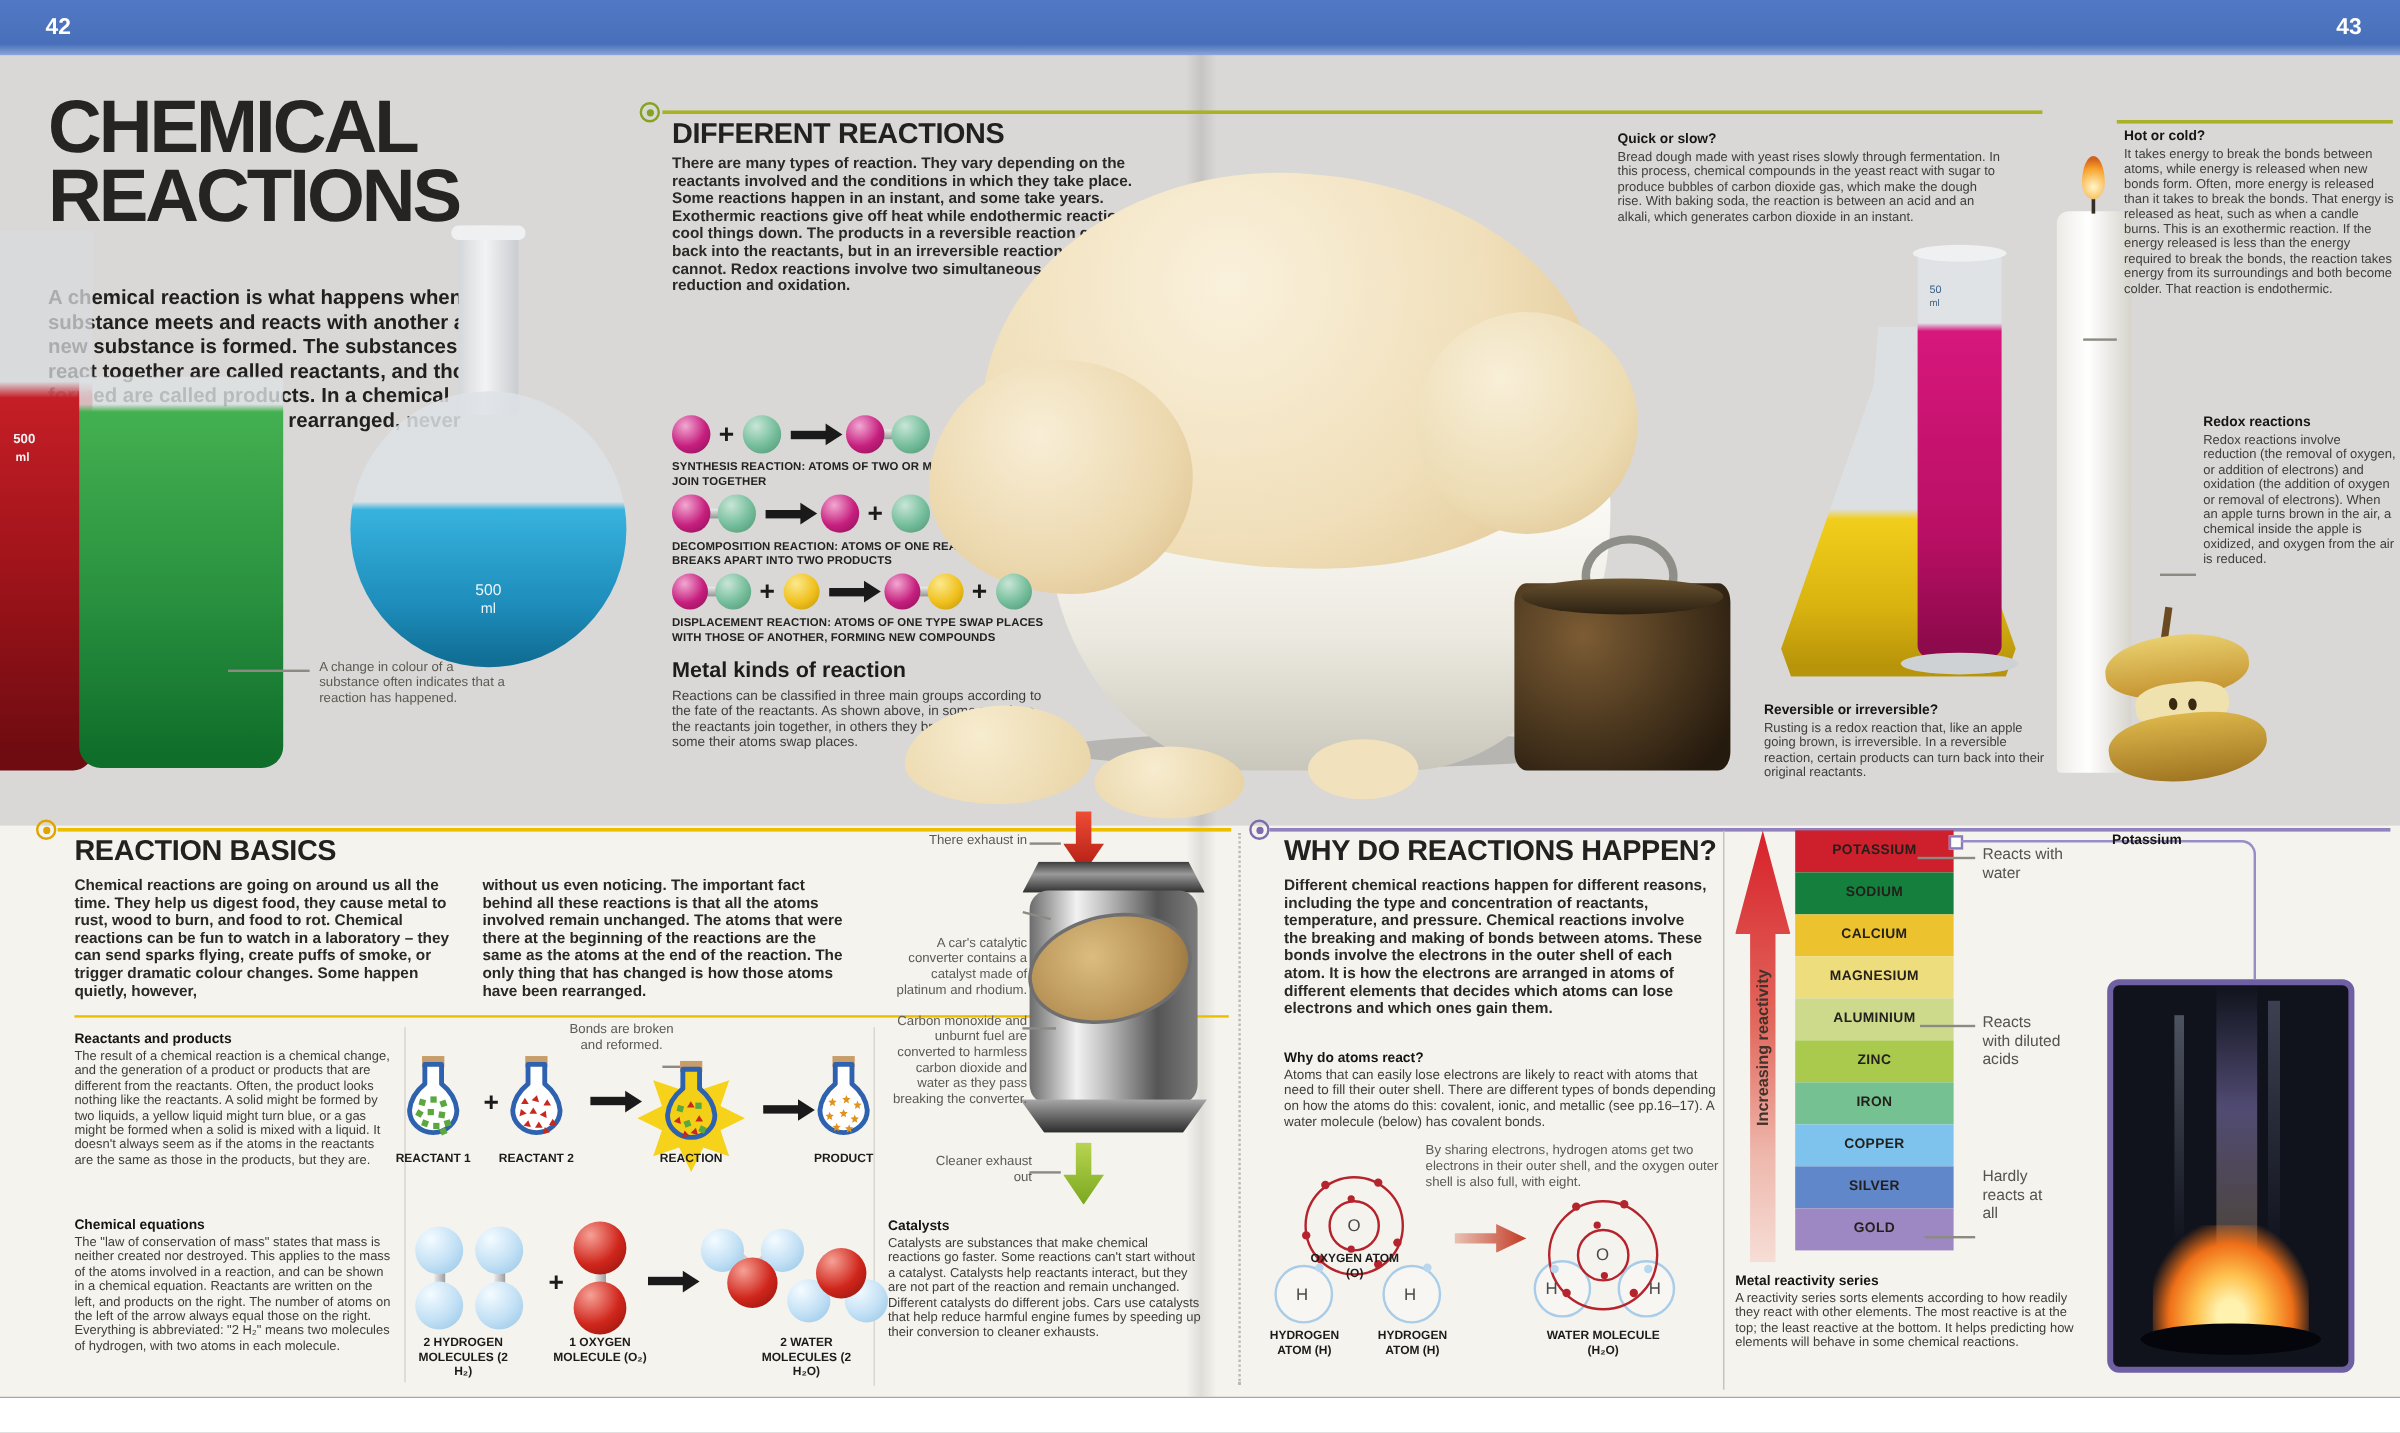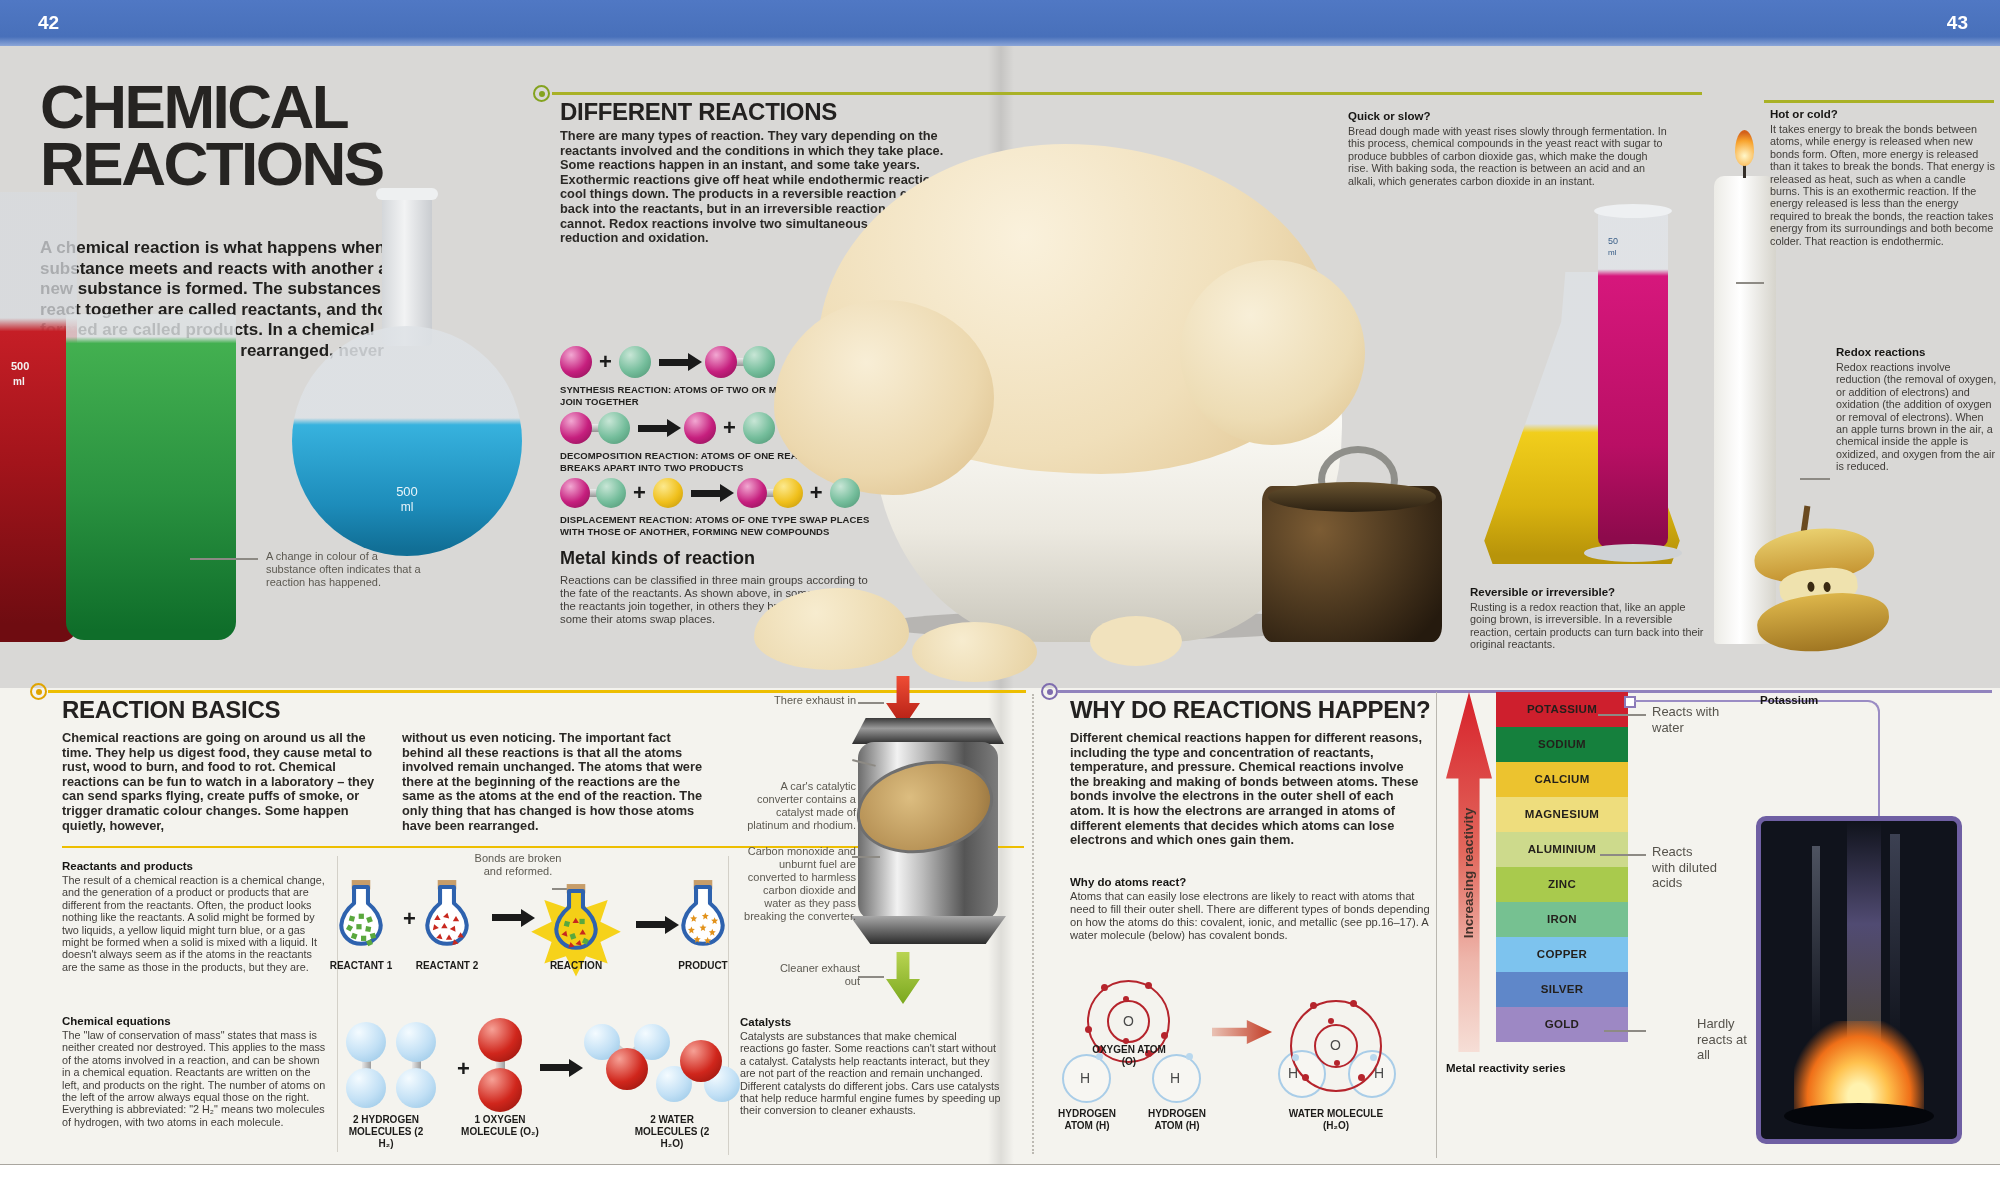--- a/index.html
+++ b/index.html
@@ -347,20 +347,21 @@
   <div class="ab b2" style="left:740px;top:1030px;width:262px;">Catalysts are substances that make chemical reactions go faster. Some reactions can't start without a catalyst. Catalysts help reactants interact, but they are not part of the reaction and remain unchanged. Different catalysts do different jobs. Cars use catalysts that help reduce harmful engine fumes by speeding up their conversion to cleaner exhausts.</div>
 
   <div class="ab dotv" style="left:1032px;top:694px;height:460px;"></div>
 
   <div class="ab hline" style="left:1058px;top:690px;width:934px;background:#9183bd;"></div>
   <div class="ab ring" style="left:1041px;top:683px;--c:#7e6cae;"></div>
   <div class="ab sectitle" style="left:1070px;top:698px;">WHY DO REACTIONS HAPPEN?</div>
   <div class="ab b1" style="left:1070px;top:731px;width:352px;">Different chemical reactions happen for different reasons, including the type and concentration of reactants, temperature, and pressure. Chemical reactions involve the breaking and making of bonds between atoms. These bonds involve the electrons in the outer shell of each atom. It is how the electrons are arranged in atoms of different elements that decides which atoms can lose electrons and which ones gain them.</div>
   <div class="ab sh2" style="left:1070px;top:876px;">Why do atoms react?</div>
   <div class="ab b2" style="left:1070px;top:890px;width:368px;font-size:11.2px;line-height:13px;">Atoms that can easily lose electrons are likely to react with atoms that need to fill their outer shell. There are different types of bonds depending on how the atoms do this: covalent, ionic, and metallic (see pp.16–17). A water molecule (below) has covalent bonds.</div>
+  <div class="ab cap" style="left:1188px;top:953px;width:256px;">By sharing electrons, hydrogen atoms get two electrons in their outer shell, and the oxygen outer shell is also full, with eight.</div>
 
   <div class="ab" style="left:1087px;top:980px;width:84px;height:84px;">
     <div class="shell" style="left:0;top:0;width:79px;height:79px;"></div>
     <div class="shell" style="left:20px;top:20px;width:39px;height:39px;"></div>
     <span class="asym" style="left:36px;top:34px;">O</span>
     <div class="edot" style="left:14px;top:4px;"></div>
       <div class="edot" style="left:58px;top:2px;"></div>
     <div class="edot" style="left:-2px;top:46px;"></div>
       <div class="edot" style="left:10px;top:66px;"></div>
     <div class="edot" style="left:58px;top:70px;"></div>
@@ -417,26 +418,27 @@
     <div class="ab ctr" style="left: 0px; top: 245px; width: 132px; height: 35px; background: rgb(125, 195, 238);"><span class="bandlabel">COPPER</span></div>
     <div class="ab ctr" style="left: 0px; top: 280px; width: 132px; height: 35px; background: rgb(95, 135, 201);"><span class="bandlabel">SILVER</span></div>
     <div class="ab ctr" style="left: 0px; top: 315px; width: 132px; height: 35px; background: rgb(157, 136, 196);"><span class="bandlabel">GOLD</span></div>
   </div>
 
   <div class="ab ln" style="left:1598px;top:714px;width:48px;"></div>
   <div class="ab ann" style="left:1652px;top:704px;width:90px;">Reacts with water</div>
   <div class="ab ln" style="left:1600px;top:854px;width:46px;"></div>
   <div class="ab ann" style="left:1652px;top:844px;width:66px;">Reacts with diluted acids</div>
   <div class="ab ln" style="left:1604px;top:1030px;width:42px;"></div>
-  <div class="ab ann" style="left:1652px;top:1016px;width:60px;margin-left:45px;">Hardly reacts at all</div>
+  <div class="ab ann" style="left:1652px;top:972px;width:60px;">Hardly reacts at all</div>
 
   <div class="ab" style="left:1624px;top:696px;width:8px;height:8px;border:2px solid #8b7ab8;background:#fff;"></div>
   <div class="ab" style="left:1634px;top:700px;width:244px;height:114px;border-top:2px solid #9a8cc4;border-right:2px solid #9a8cc4;border-top-right-radius:12px;"></div>
 
   <div class="ab sh2" style="left:1446px;top:1062px;">Metal reactivity series</div>
+  <div class="ab b2" style="left:1446px;top:1076px;width:292px;">A reactivity series sorts elements according to how readily they react with other elements. The most reactive is at the top; the least reactive at the bottom. It helps predicting how elements will behave in some chemical reactions.</div>
 
   <div class="ab sh2" style="left:1760px;top:694px;">Potassium</div>
   <div class="photo" style="left:1756px;top:816px;width:196px;height:318px;border:5px solid #6f5fa3;border-radius:10px;background:#10131c;overflow:hidden;">
     <div class="ab" style="left:44%;top:0;width:34px;height:72%;background:linear-gradient(180deg,rgba(186,166,255,0) 0,rgba(186,166,255,.38) 45%,rgba(255,214,130,.25));"></div>
     <div class="ab" style="left:26%;top:8%;width:8px;height:60%;background:linear-gradient(rgba(220,230,255,.30),rgba(220,230,255,0));"></div>
     <div class="ab" style="left:66%;top:4%;width:10px;height:66%;background:linear-gradient(rgba(200,210,255,.24),rgba(200,210,255,0));"></div>
     <div class="ab" style="left:50%;bottom:26px;transform:translateX(-50%);width:130px;height:92px;background:radial-gradient(ellipse at 50% 82%,#fff2ae 0 12%,#ffc14d 32%,#ef6f18 56%,rgba(239,111,24,0) 76%);"></div>
     <div class="ab" style="left:50%;bottom:10px;transform:translateX(-50%);width:150px;height:26px;border-radius:50%;background:#04060b;"></div>
   </div>
 

